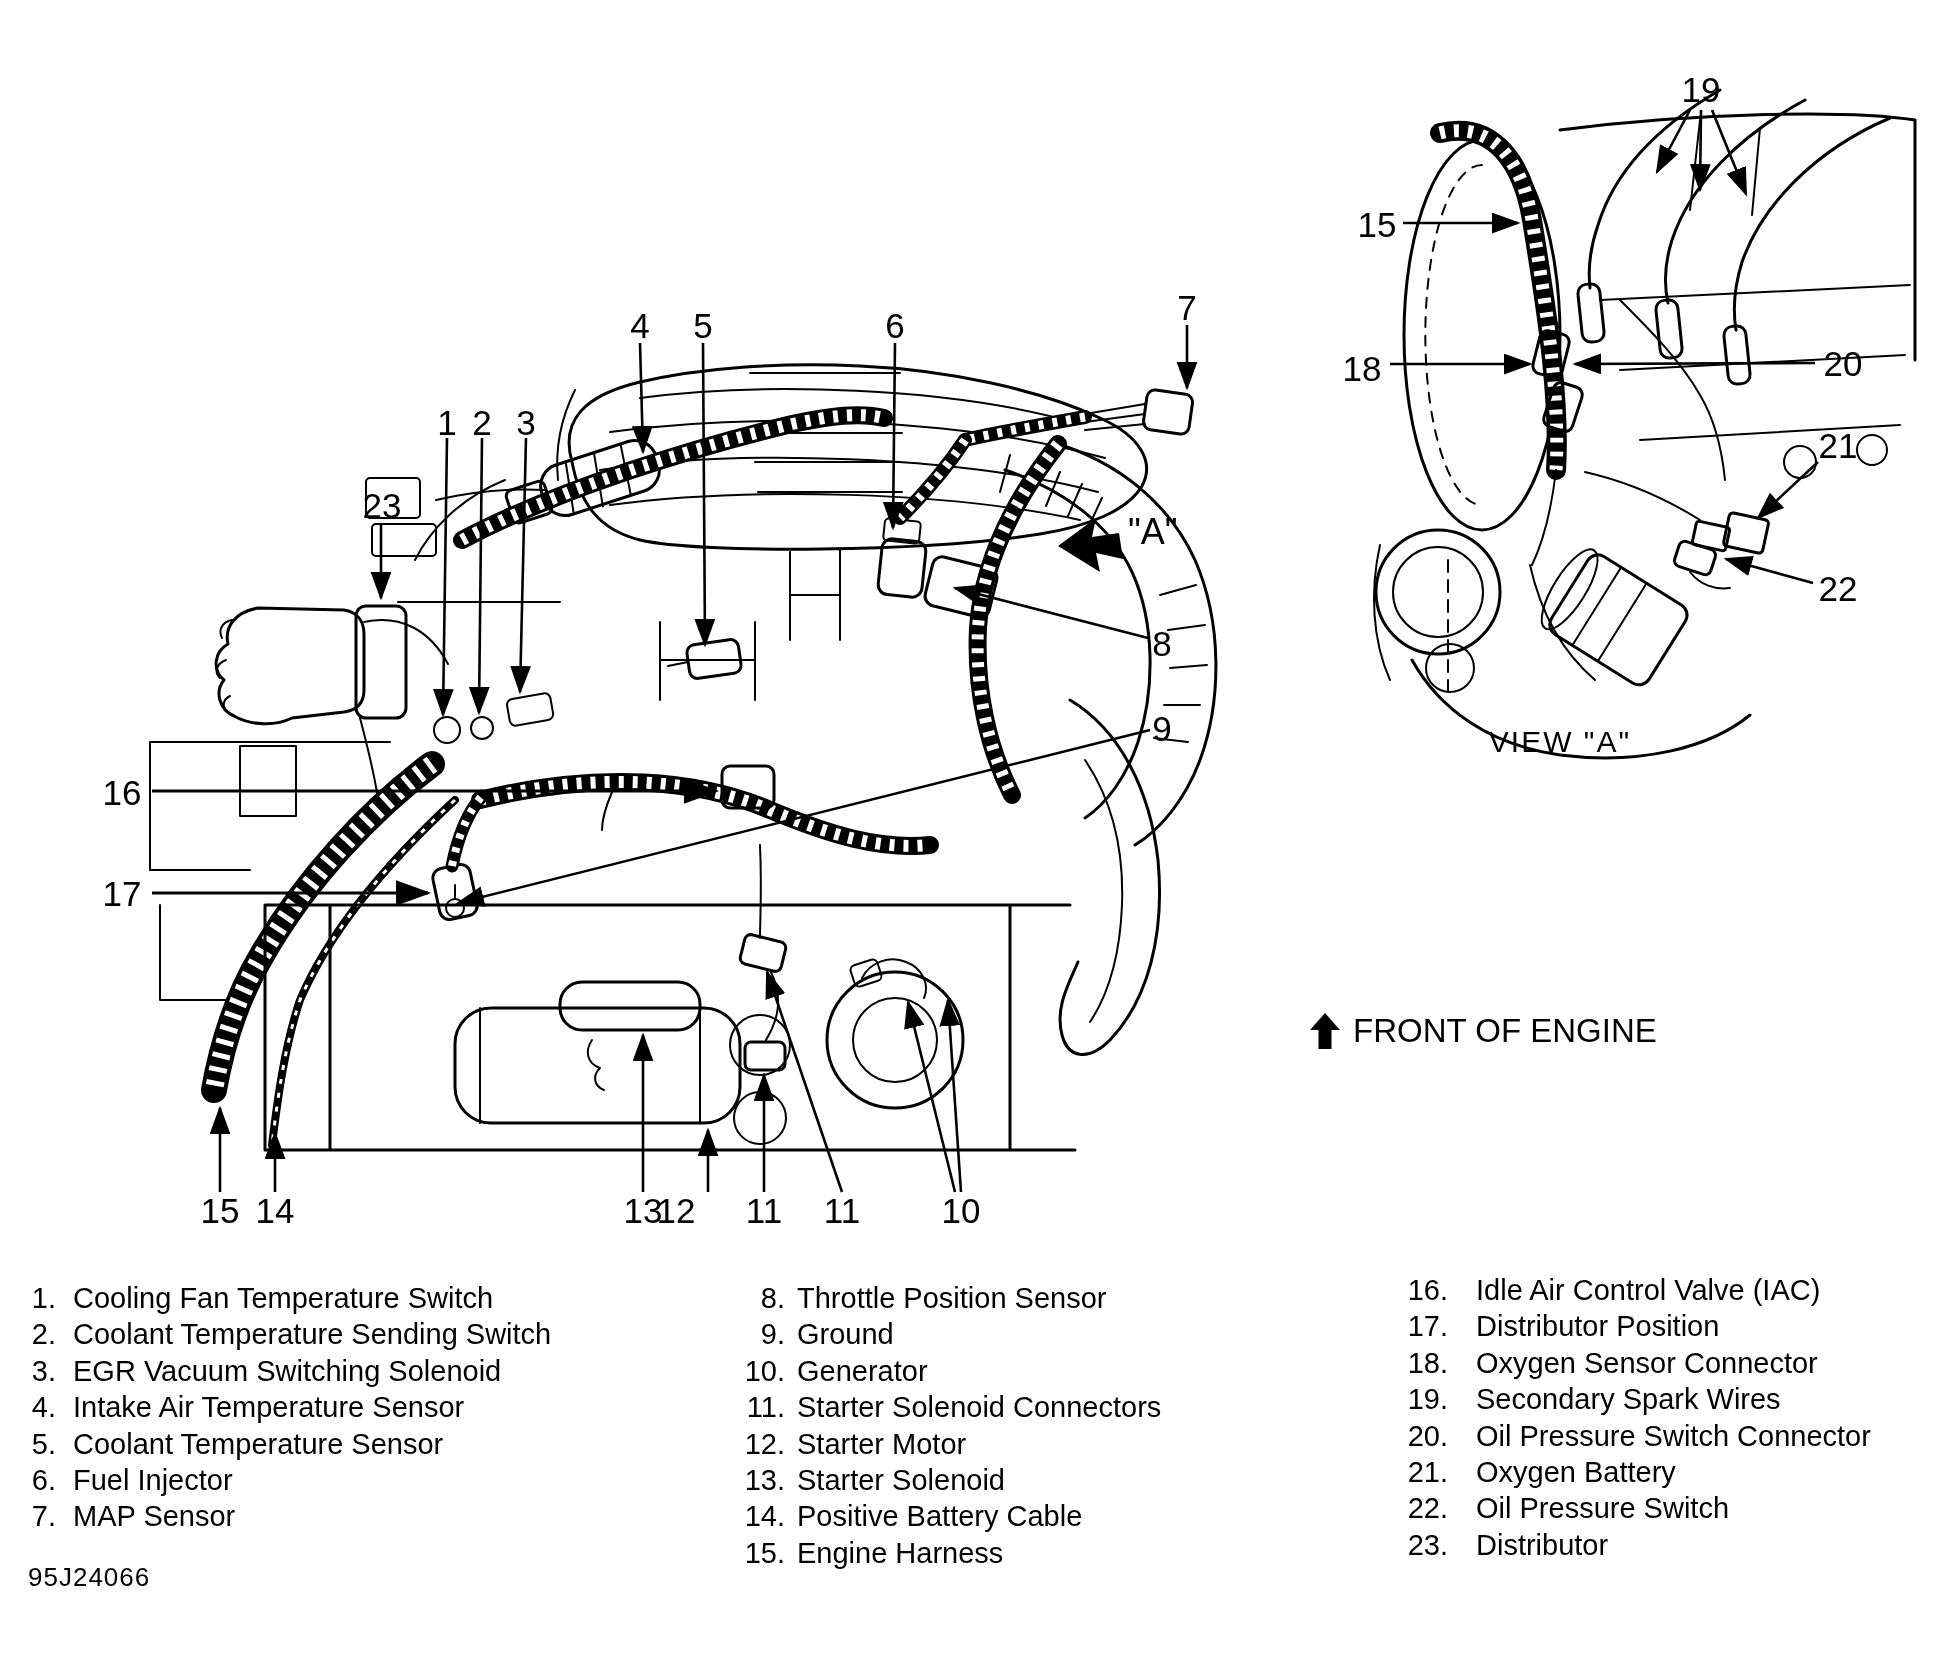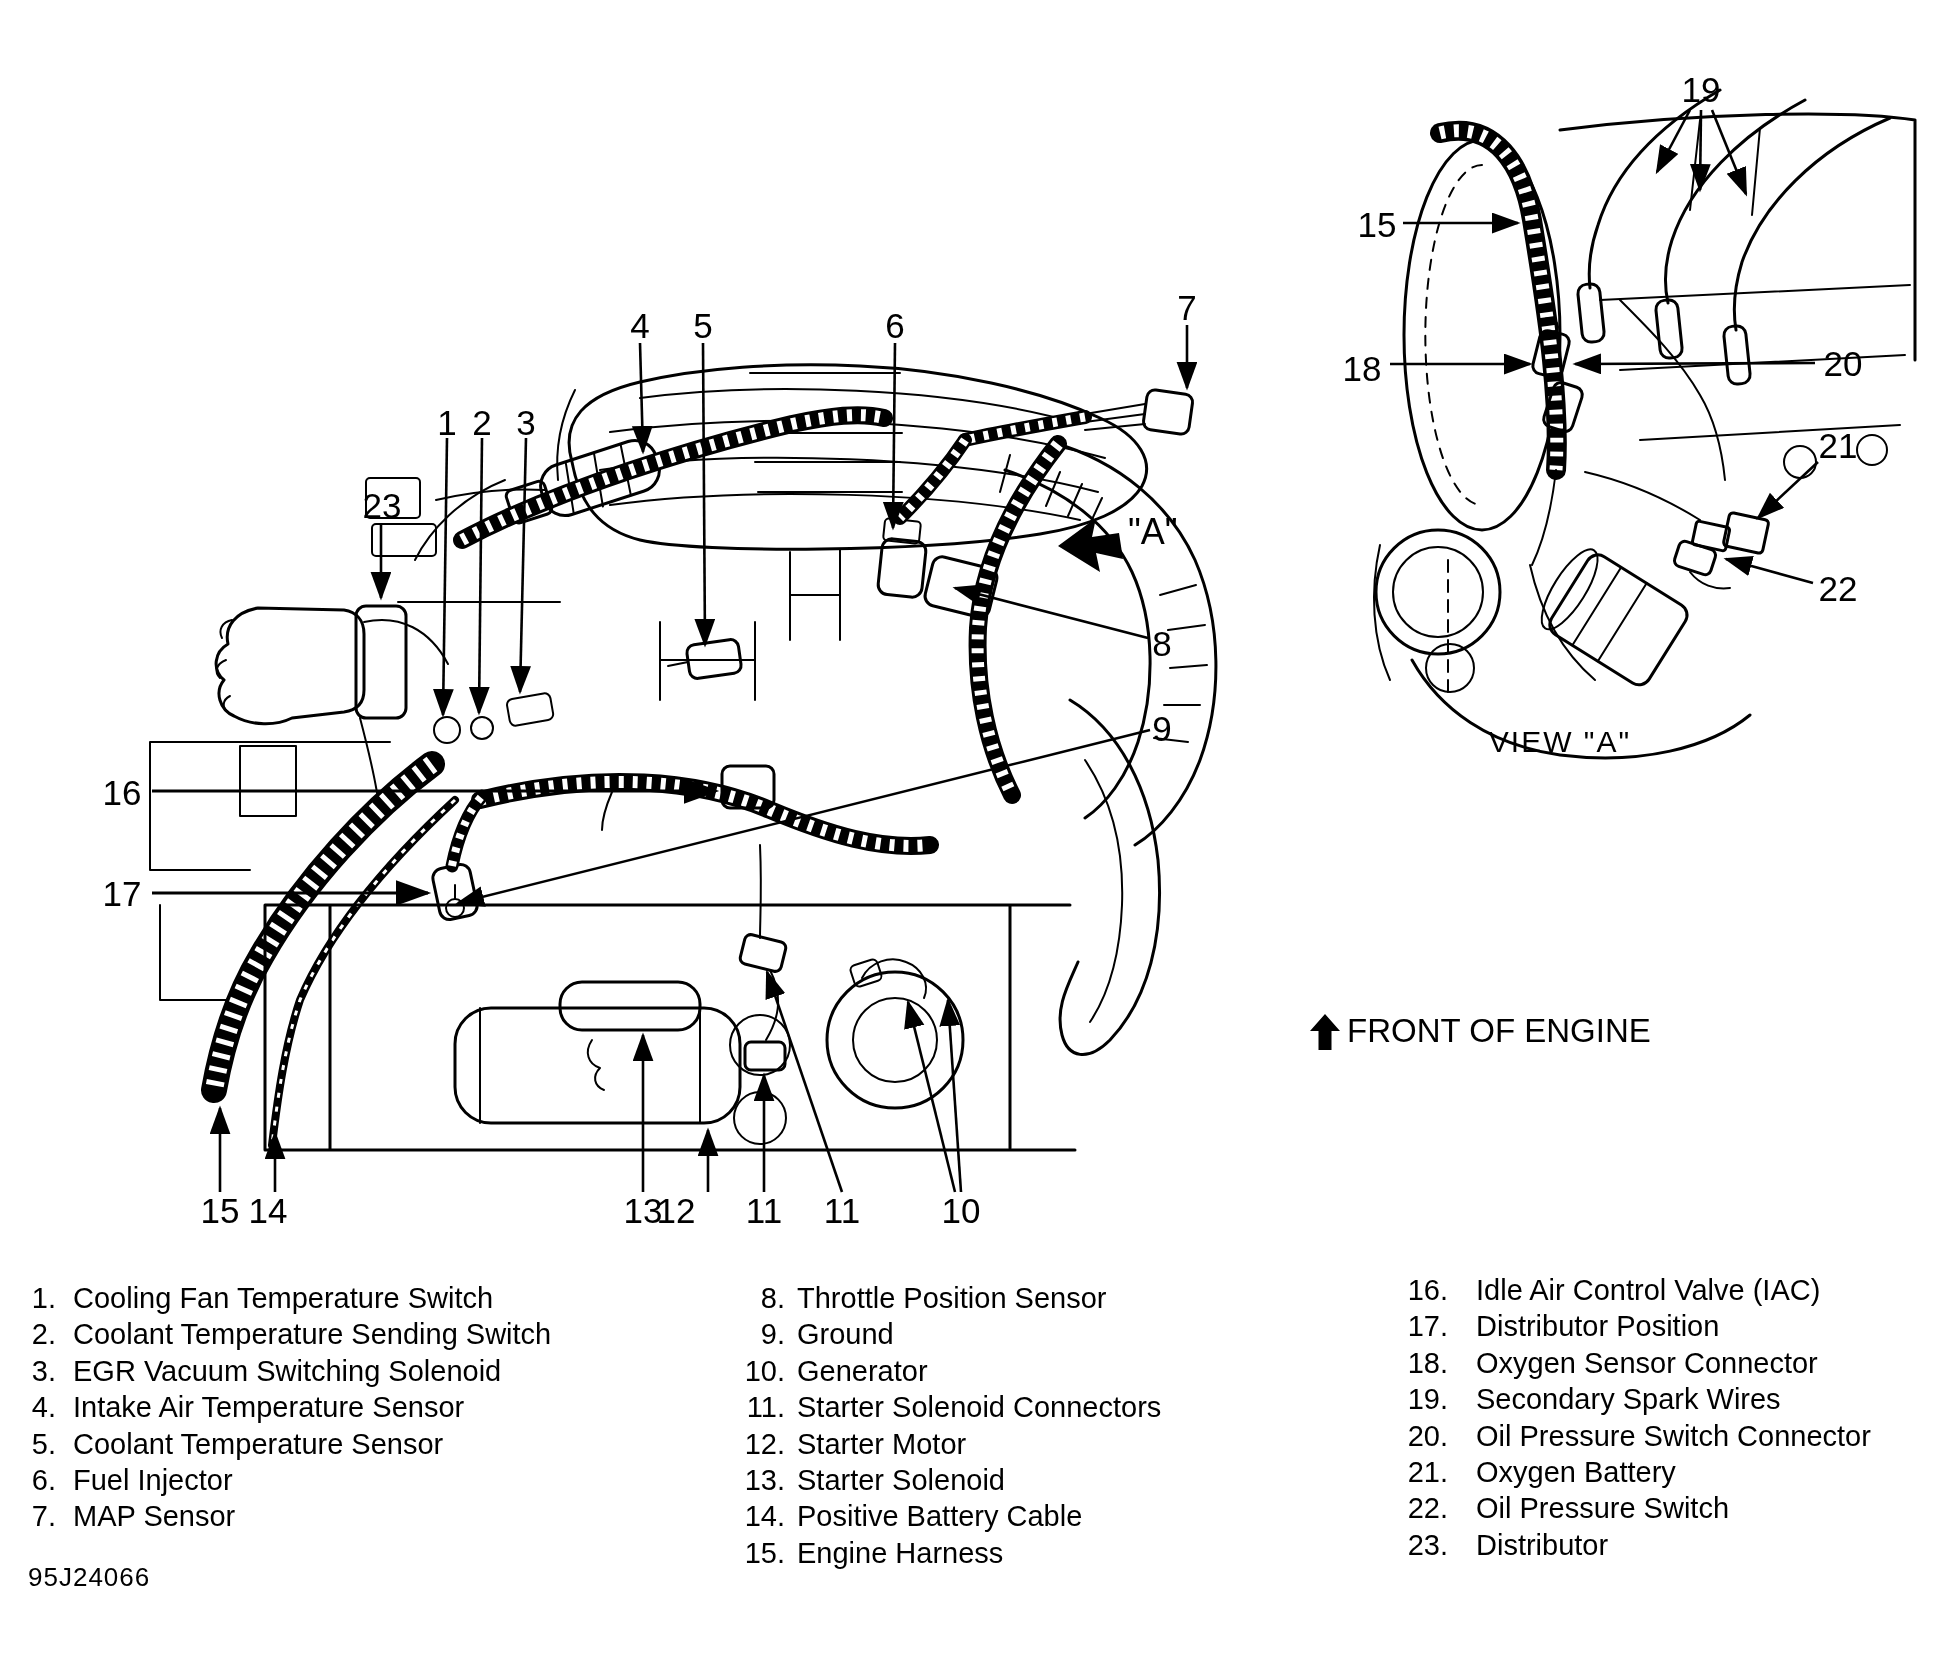--- a/index.html
+++ b/index.html
@@ -7,21 +7,21 @@
         font-family:"Liberation Sans",sans-serif;color:#000}
   svg.art{position:absolute;left:0;top:0}
   .s3{stroke:#000;stroke-width:3;fill:none;stroke-linecap:round;stroke-linejoin:round}
   .s2{stroke:#000;stroke-width:2;fill:none;stroke-linecap:round;stroke-linejoin:round}
   .ln{stroke:#000;stroke-width:2.6;fill:none}
   .ln3{stroke:#000;stroke-width:3.2;fill:none}
   .loomb{stroke:#000;fill:none;stroke-linecap:round}
   .looms{stroke:#fff;fill:none;stroke-linecap:butt;stroke-dasharray:5 9}
   .co{position:absolute;transform:translate(-50%,-50%);font-size:35px;line-height:1;white-space:nowrap}
   .caption{position:absolute;transform:translate(-50%,-50%);font-size:30px;letter-spacing:2px;white-space:nowrap}
-  .front{position:absolute;display:flex;align-items:flex-end;gap:7px;font-size:33px;white-space:nowrap}
+  .front{position:absolute;display:flex;align-items:center;gap:13px;font-size:33px;white-space:nowrap}
   .amark{position:absolute;display:flex;align-items:center;gap:12px;font-size:36px;white-space:nowrap}
   .legend-col{position:absolute;display:flex;flex-direction:column}
   .lrow{display:flex;line-height:36.4px;font-size:29px;white-space:nowrap}
   .lnum{text-align:right}
   .col1 .lnum{width:46px;margin-right:17px}
   .col2 .lnum{width:62px;margin-right:12px}
   .col3 .lnum{width:62px;margin-right:28px}
   .figcode{position:absolute;font-size:26px;letter-spacing:1px}
 </style>
 </head>
@@ -229,21 +229,21 @@
   <div class="co" style="left:703px;top:325px">5</div>
   <div class="co" style="left:895px;top:325px">6</div>
   <div class="co" style="left:1187px;top:307px">7</div>
   <div class="co" style="left:1162px;top:643px">8</div>
   <div class="co" style="left:1162px;top:728px">9</div>
   <div class="co" style="left:961px;top:1210px">10</div>
   <div class="co" style="left:764px;top:1210px">11</div>
   <div class="co" style="left:842px;top:1210px">11</div>
   <div class="co" style="left:676px;top:1210px">12</div>
   <div class="co" style="left:643px;top:1210px">13</div>
-  <div class="co" style="left:268px;top:1210px">14</div>
+  <div class="co" style="left:275px;top:1210px">14</div>
   <div class="co" style="left:220px;top:1210px">15</div>
   <div class="co" style="left:122px;top:792px">16</div>
   <div class="co" style="left:122px;top:893px">17</div>
   <div class="co" style="left:382px;top:505px">23</div>
   <div class="co" style="left:1377px;top:224px">15</div>
   <div class="co" style="left:1362px;top:368px">18</div>
   <div class="co" style="left:1701px;top:89px">19</div>
   <div class="co" style="left:1843px;top:363px">20</div>
   <div class="co" style="left:1838px;top:445px">21</div>
   <div class="co" style="left:1838px;top:588px">22</div>

